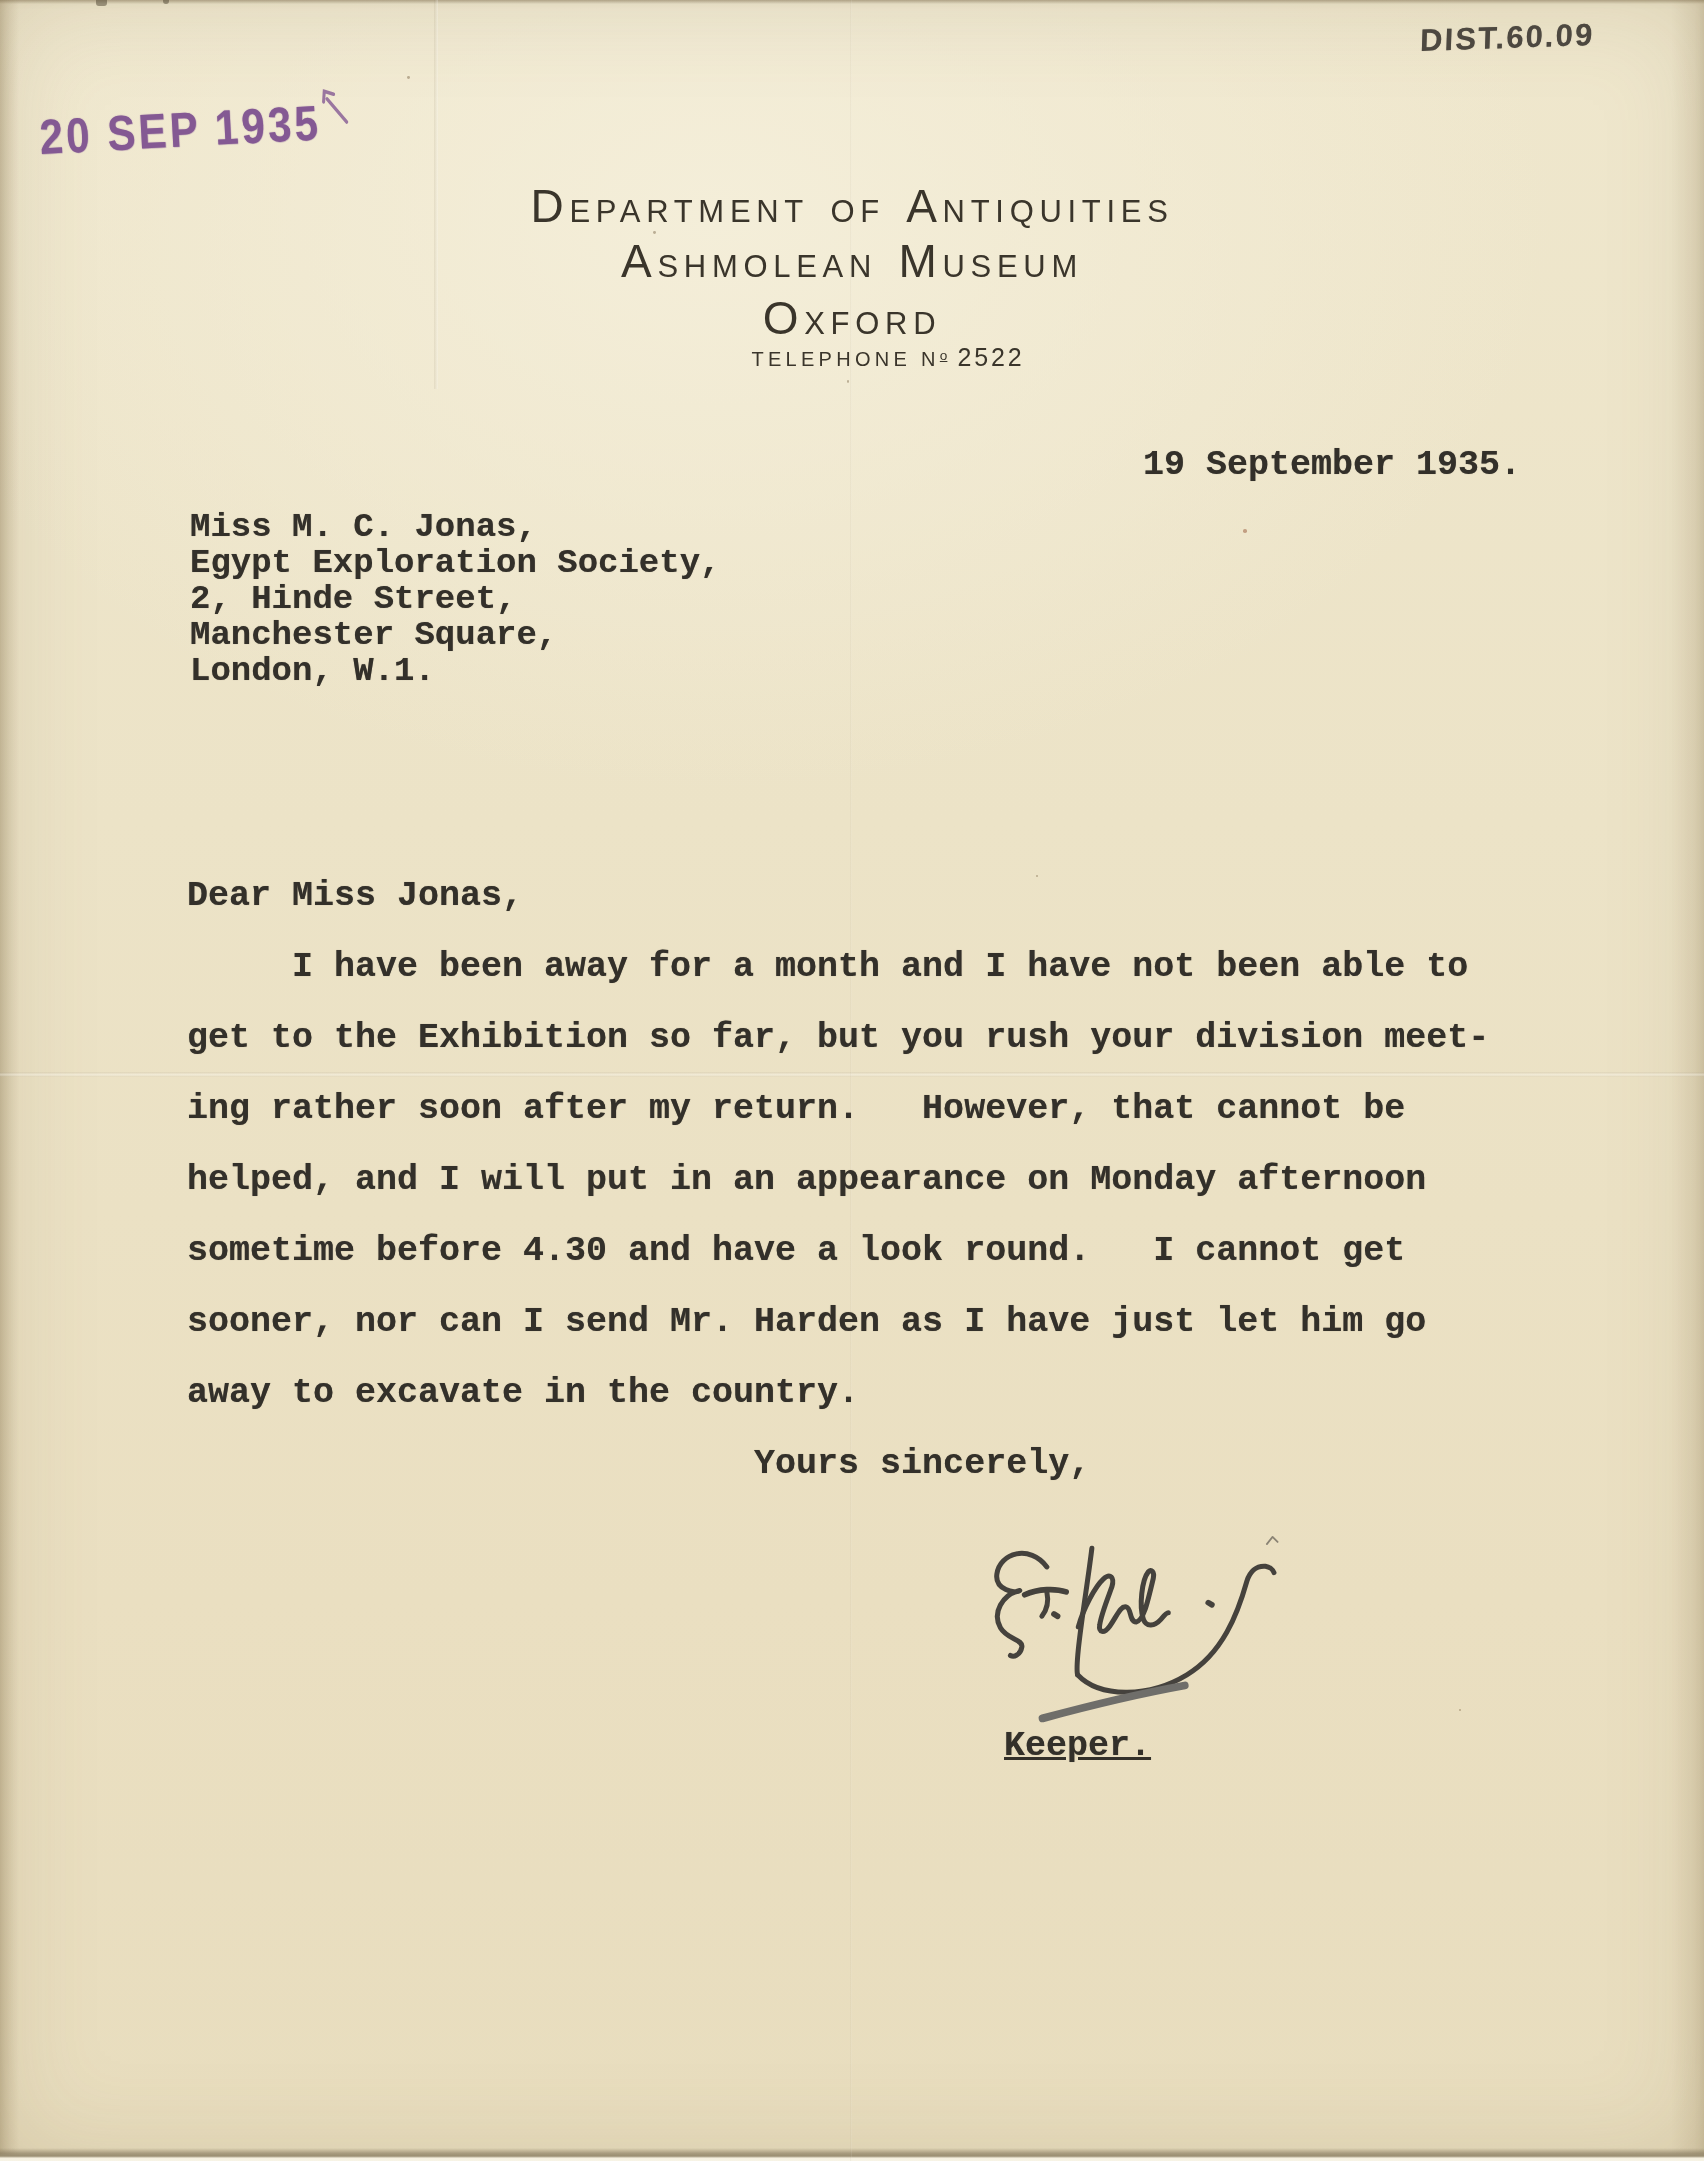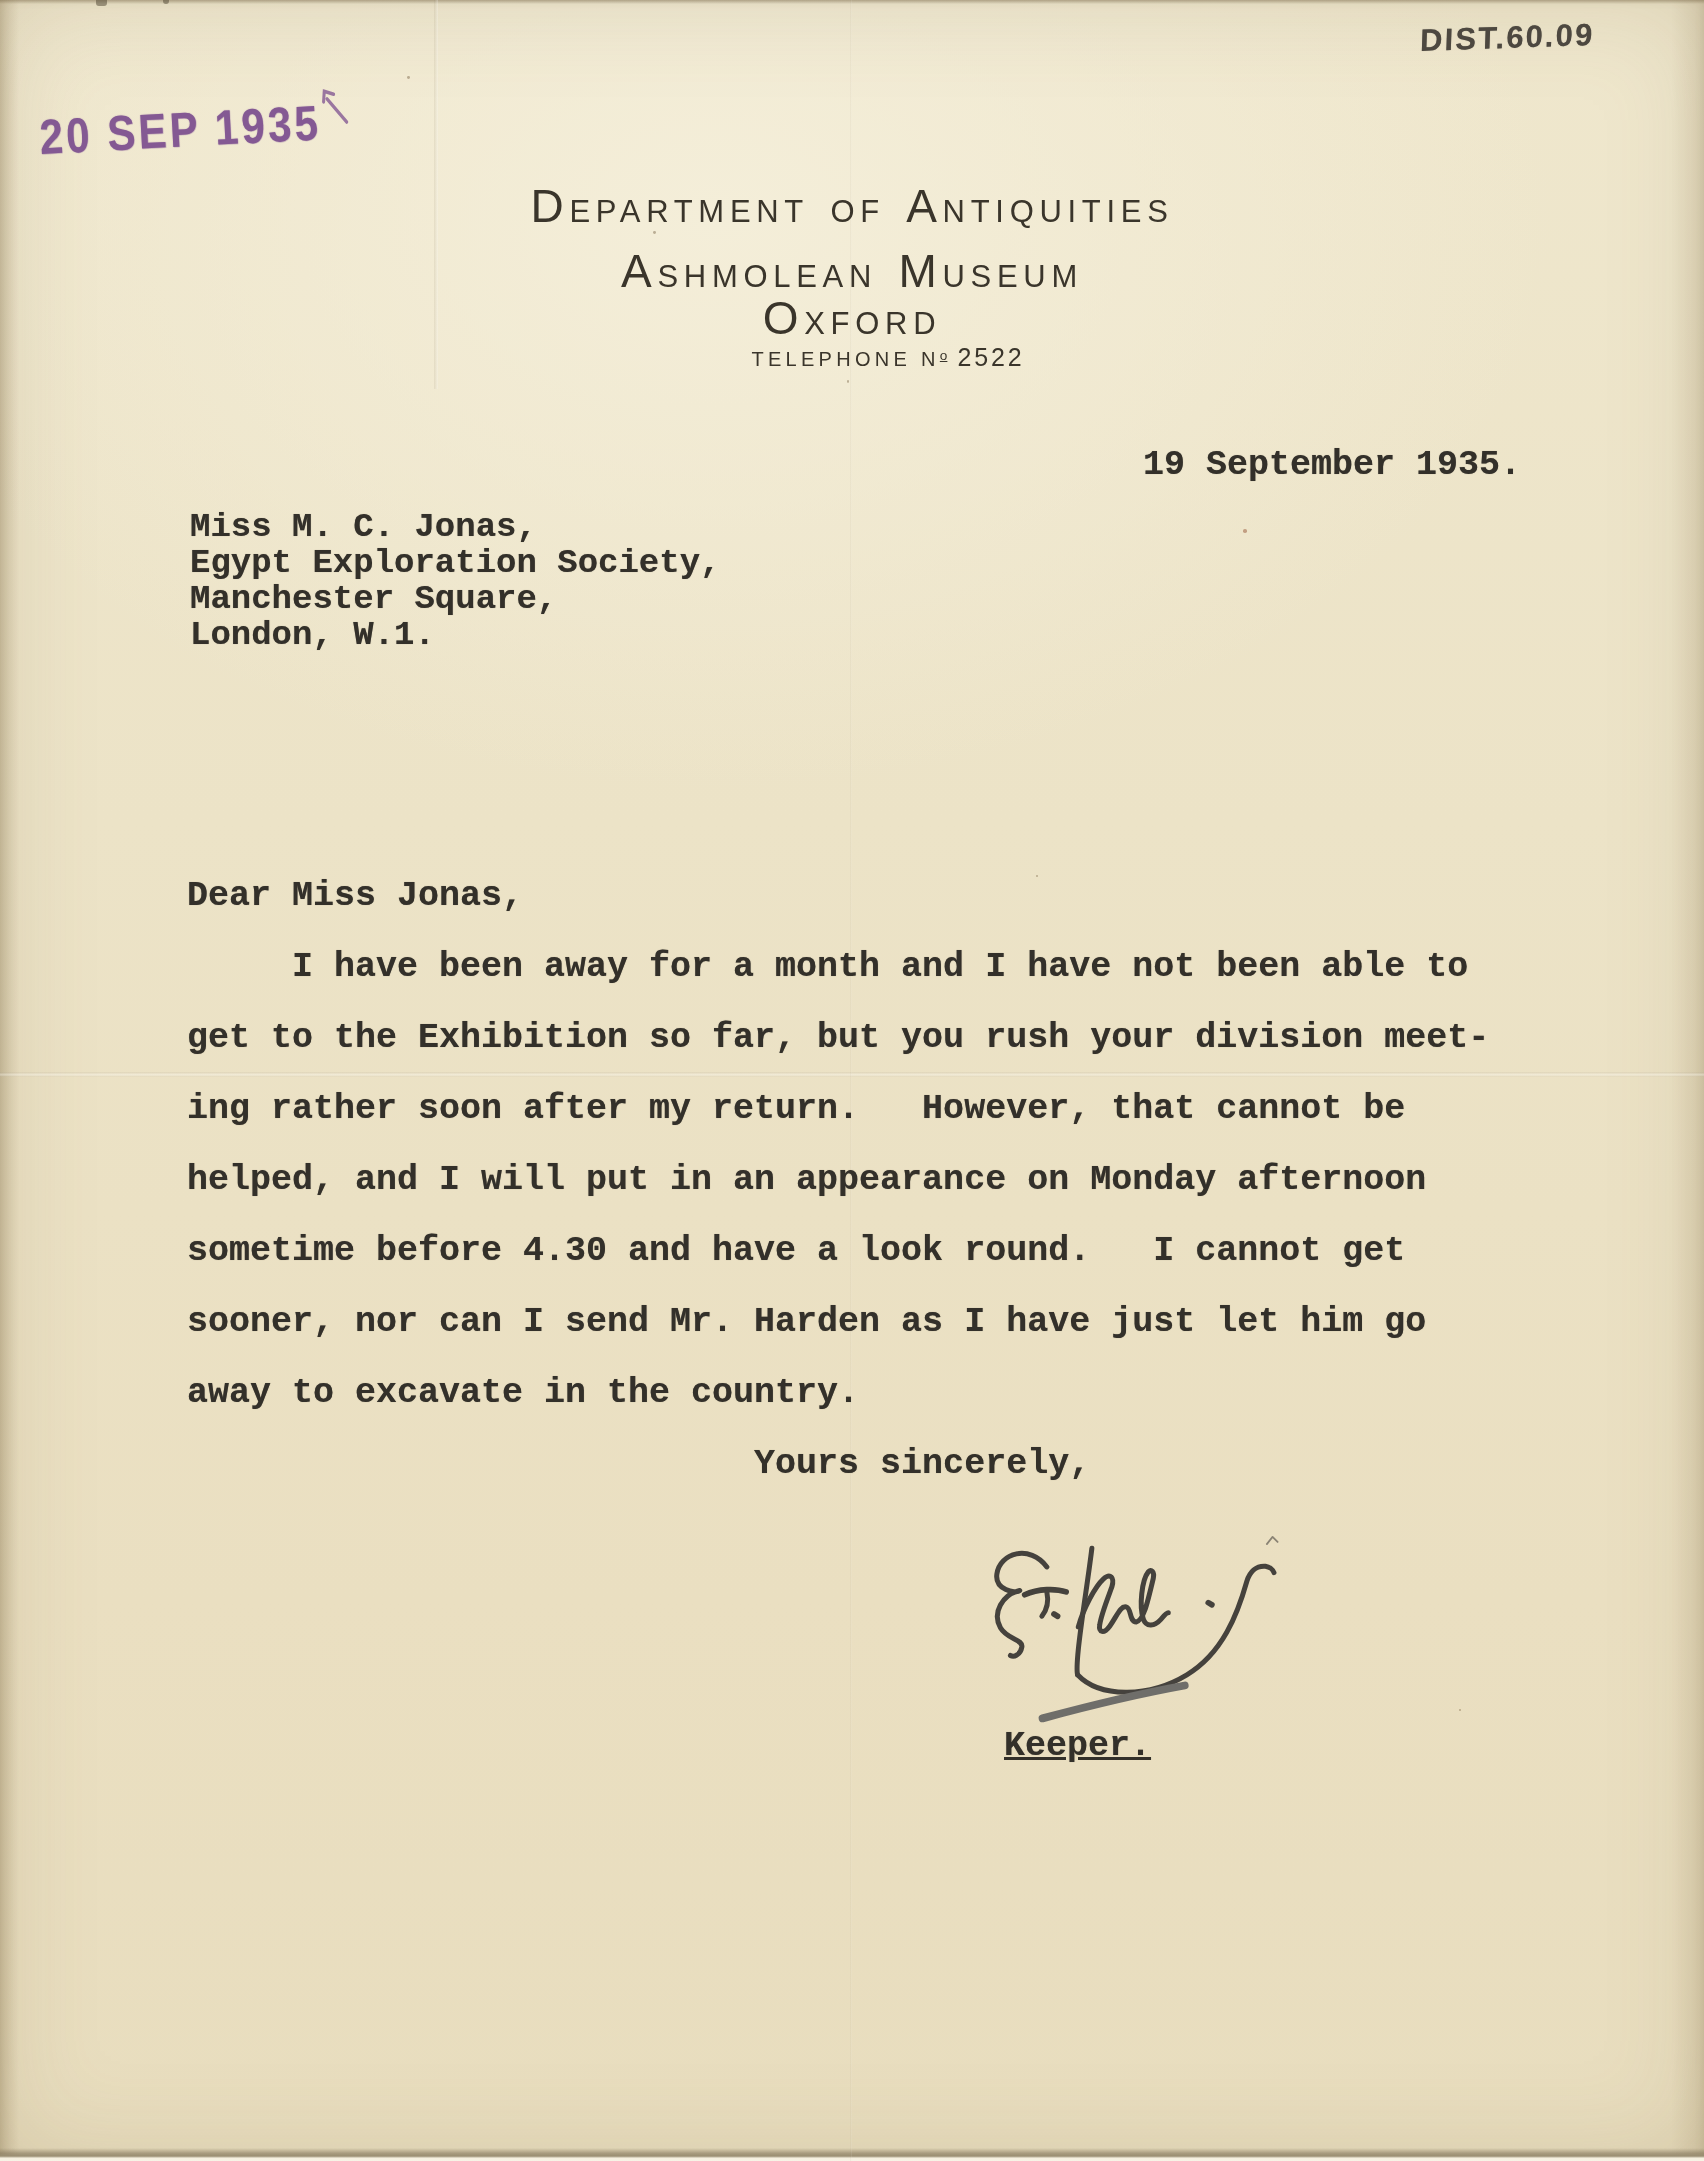--- a/index.html
+++ b/index.html
@@ -51,21 +51,21 @@
     white-space:nowrap;
   }
 
   
   .letterhead{position:absolute;left:0;top:0;width:100%;padding-left:30px;box-sizing:border-box;
     color:#3a352b;}
   .lh-line{position:absolute;left:0;width:100%;text-align:center;line-height:1;white-space:nowrap;}
   .lh-line .word{margin:0 10.7px;}
   .lh-big{font-size:46px;letter-spacing:5.7px;}
   .lh-small{font-size:31px;letter-spacing:5.7px;}
-  .lh1{top:183px;} .lh2{top:248px;} .lh3{top:295px;}
+  .lh1{top:183px;} .lh2{top:238px;} .lh3{top:295px;}
   .lh-tel{top:345px;font-size:20px;letter-spacing:4.3px;padding-left:36px;}
   .lh-tel .telnum{font-size:25px;letter-spacing:2.9px;margin-left:10px;}
   .lh-tel .ord{font-size:13.6px;vertical-align:6.4px;text-decoration:underline;letter-spacing:0;}
 
   
   .tw{font-family:"Liberation Mono","DejaVu Sans Mono",monospace;font-weight:bold;
       color:#33302a;text-shadow:0 0 0.7px rgba(45,40,32,.55);white-space:pre;}
   .date-line{position:absolute;left:1143px;top:444px;font-size:35px;line-height:43px;}
   .address{position:absolute;left:190px;top:509px;font-size:34px;line-height:36px;}
   .body-block{position:absolute;left:187px;top:861px;font-size:35px;line-height:71px;}
@@ -103,21 +103,21 @@
 
   <div class="letterhead">
     <div class="lh-line lh1"><span class="word"><span class="lh-big">D</span><span class="lh-small">EPARTMENT</span></span><span class="word"><span class="lh-small">OF</span></span><span class="word"><span class="lh-big">A</span><span class="lh-small">NTIQUITIES</span></span></div>
     <div class="lh-line lh2"><span class="word"><span class="lh-big">A</span><span class="lh-small">SHMOLEAN</span></span><span class="word"><span class="lh-big">M</span><span class="lh-small">USEUM</span></span></div>
     <div class="lh-line lh3"><span class="word"><span class="lh-big">O</span><span class="lh-small">XFORD</span></span></div>
     <div class="lh-line lh-tel"><span>TELEPHONE N</span><span class="ord">o</span><span class="telnum">2522</span></div>
   </div>
 
   <div class="tw date-line">19 September 1935.</div>
 
-  <div class="tw address"><div>Miss M. C. Jonas,</div><div>Egypt Exploration Society,</div><div>Manchester Square,</div><div>London, W.1.</div></div>
+  <div class="tw address"><div>Miss M. C. Jonas,</div><div>Egypt Exploration Society,</div><div>2, Hinde Street,</div><div>Manchester Square,</div><div>London, W.1.</div></div>
 
   <div class="tw body-block"><div>Dear Miss Jonas,</div><div>     I have been away for a month and I have not been able to</div><div>get to the Exhibition so far, but you rush your division meet-</div><div>ing rather soon after my return.   However, that cannot be</div><div>helped, and I will put in an appearance on Monday afternoon</div><div>sometime before 4.30 and have a look round.   I cannot get</div><div>sooner, nor can I send Mr. Harden as I have just let him go</div><div>away to excavate in the country.</div><div>                           Yours sincerely,</div></div>
 
   <svg class="sig" width="300" height="193" viewBox="0 0 420 270" role="img" aria-label="E.T. Leeds (handwritten signature)">
     <g fill="none" stroke="#45423d" stroke-width="7" stroke-linecap="round" stroke-linejoin="round">
       <path d="M88,46 C64,14 22,26 18,56 C15,78 44,84 50,79 C26,85 11,110 23,131 C33,148 55,147 53,158 C51,169 42,173 37,170"></path>
       <path d="M57,85 C76,76 101,76 115,81" stroke-width="8"></path>
       <path d="M88,81 C91,95 88,106 81,115"></path>
       <path d="M98,112 l5,3" stroke-width="8"></path>
       <path d="M151,20 C146,62 136,122 132,162 C130,182 130,193 131,197"></path>

